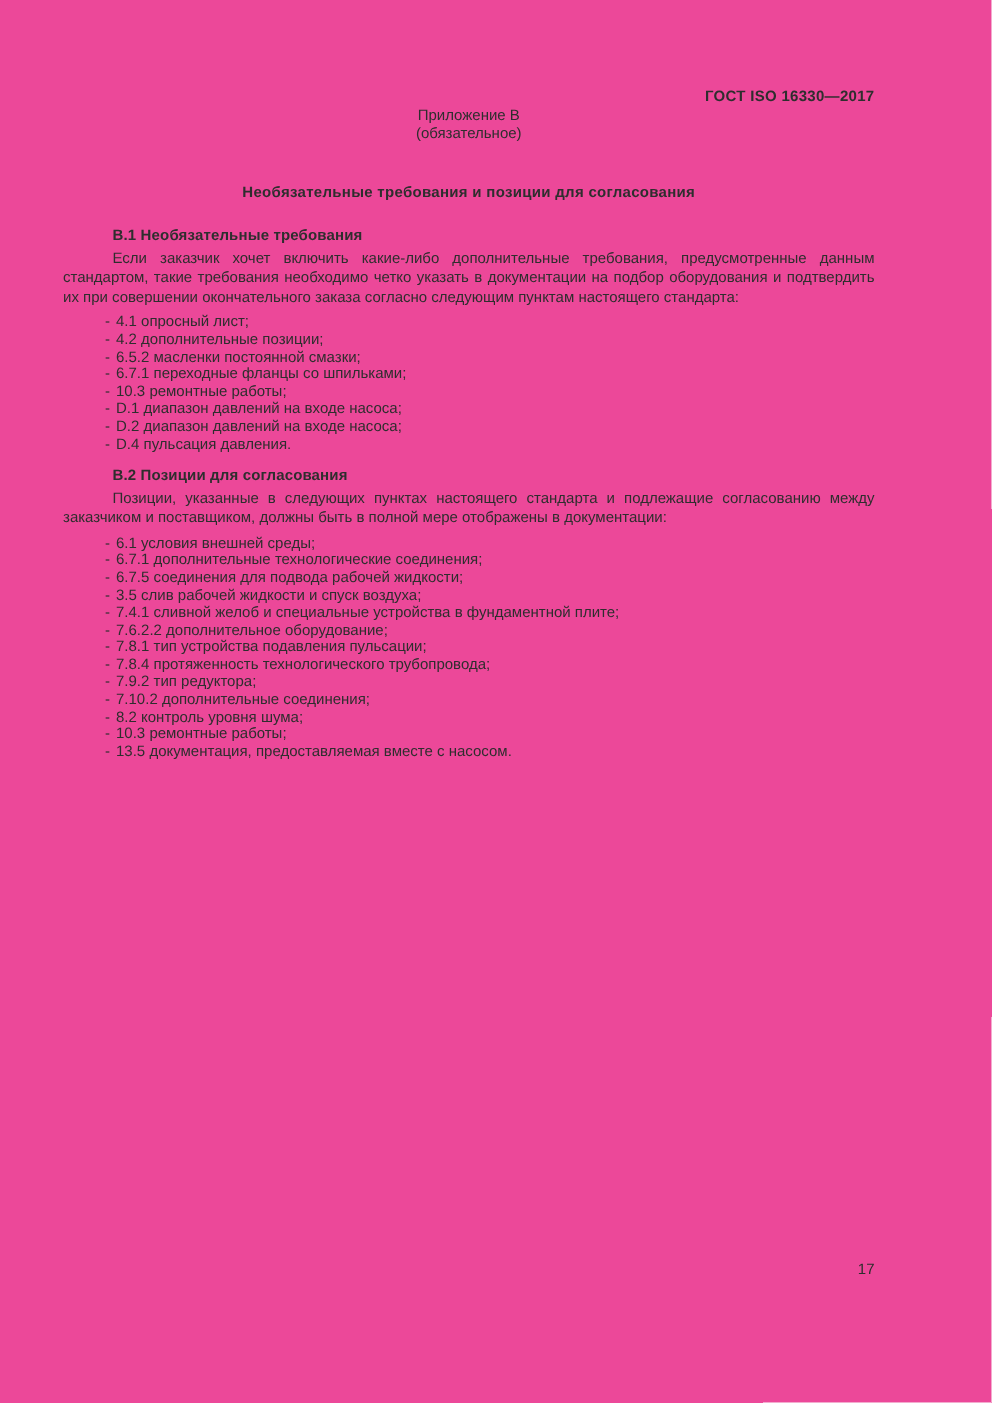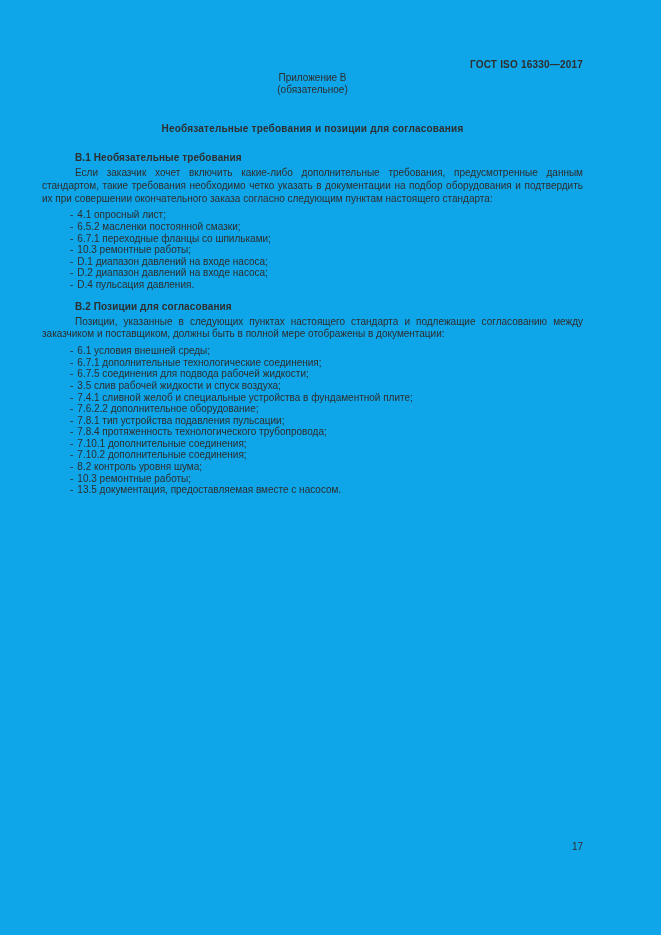--- a/index.html
+++ b/index.html
@@ -4,21 +4,21 @@
 <style>
   html, body {
     margin: 0;
     padding: 0;
     background: #fafafa;
   }
   .page {
     position: relative;
     width: 661px;
     height: 935px;
-    background: #0ea5e9;
+    background: #ec4899;
     color: #2e2e2e;
     font-family: "Liberation Sans", sans-serif;
     font-size: 10px;
     overflow: hidden;
     box-sizing: border-box;
     padding-left: 42px;
     padding-right: 78px;
   }
   .doc-number {
     margin-top: 59px;
@@ -93,20 +93,21 @@
 
   <div class="appendix-status">(обязательное)</div>
 
   <h1 class="doc-title">Необязательные требования и позиции для согласования</h1>
 
   <section>
     <h2 class="section-heading first">В.1 Необязательные требования</h2>
     <p class="section-paragraph">Если заказчик хочет включить какие-либо дополнительные требования, предусмотренные данным стандартом, такие требования необходимо четко указать в документации на подбор оборудования и подтвердить их при совершении окончательного заказа согласно следующим пунктам настоящего стандарта:</p>
     <ul class="item-list">
         <li><span class="marker">-</span><span>4.1 опросный лист;</span></li>
+        <li><span class="marker">-</span><span>4.2 дополнительные позиции;</span></li>
         <li><span class="marker">-</span><span>6.5.2 масленки постоянной смазки;</span></li>
         <li><span class="marker">-</span><span>6.7.1 переходные фланцы со шпильками;</span></li>
         <li><span class="marker">-</span><span>10.3 ремонтные работы;</span></li>
         <li><span class="marker">-</span><span>D.1 диапазон давлений на входе насоса;</span></li>
         <li><span class="marker">-</span><span>D.2 диапазон давлений на входе насоса;</span></li>
         <li><span class="marker">-</span><span>D.4 пульсация давления.</span></li>
       </ul>
   </section>
 
   <section>
@@ -114,21 +115,21 @@
     <p class="section-paragraph">Позиции, указанные в следующих пунктах настоящего стандарта и подлежащие согласованию между заказчиком и поставщиком, должны быть в полной мере отображены в документации:</p>
     <ul class="item-list">
         <li><span class="marker">-</span><span>6.1 условия внешней среды;</span></li>
         <li><span class="marker">-</span><span>6.7.1 дополнительные технологические соединения;</span></li>
         <li><span class="marker">-</span><span>6.7.5 соединения для подвода рабочей жидкости;</span></li>
         <li><span class="marker">-</span><span>3.5 слив рабочей жидкости и спуск воздуха;</span></li>
         <li><span class="marker">-</span><span>7.4.1 сливной желоб и специальные устройства в фундаментной плите;</span></li>
         <li><span class="marker">-</span><span>7.6.2.2 дополнительное оборудование;</span></li>
         <li><span class="marker">-</span><span>7.8.1 тип устройства подавления пульсации;</span></li>
         <li><span class="marker">-</span><span>7.8.4 протяженность технологического трубопровода;</span></li>
-        <li><span class="marker">-</span><span>7.10.1 дополнительные соединения;</span></li>
+        <li><span class="marker">-</span><span>7.9.2 тип редуктора;</span></li>
         <li><span class="marker">-</span><span>7.10.2 дополнительные соединения;</span></li>
         <li><span class="marker">-</span><span>8.2 контроль уровня шума;</span></li>
         <li><span class="marker">-</span><span>10.3 ремонтные работы;</span></li>
         <li><span class="marker">-</span><span>13.5 документация, предоставляемая вместе с насосом.</span></li>
       </ul>
   </section>
 
   <div class="page-number">17</div>
 
 </div>

